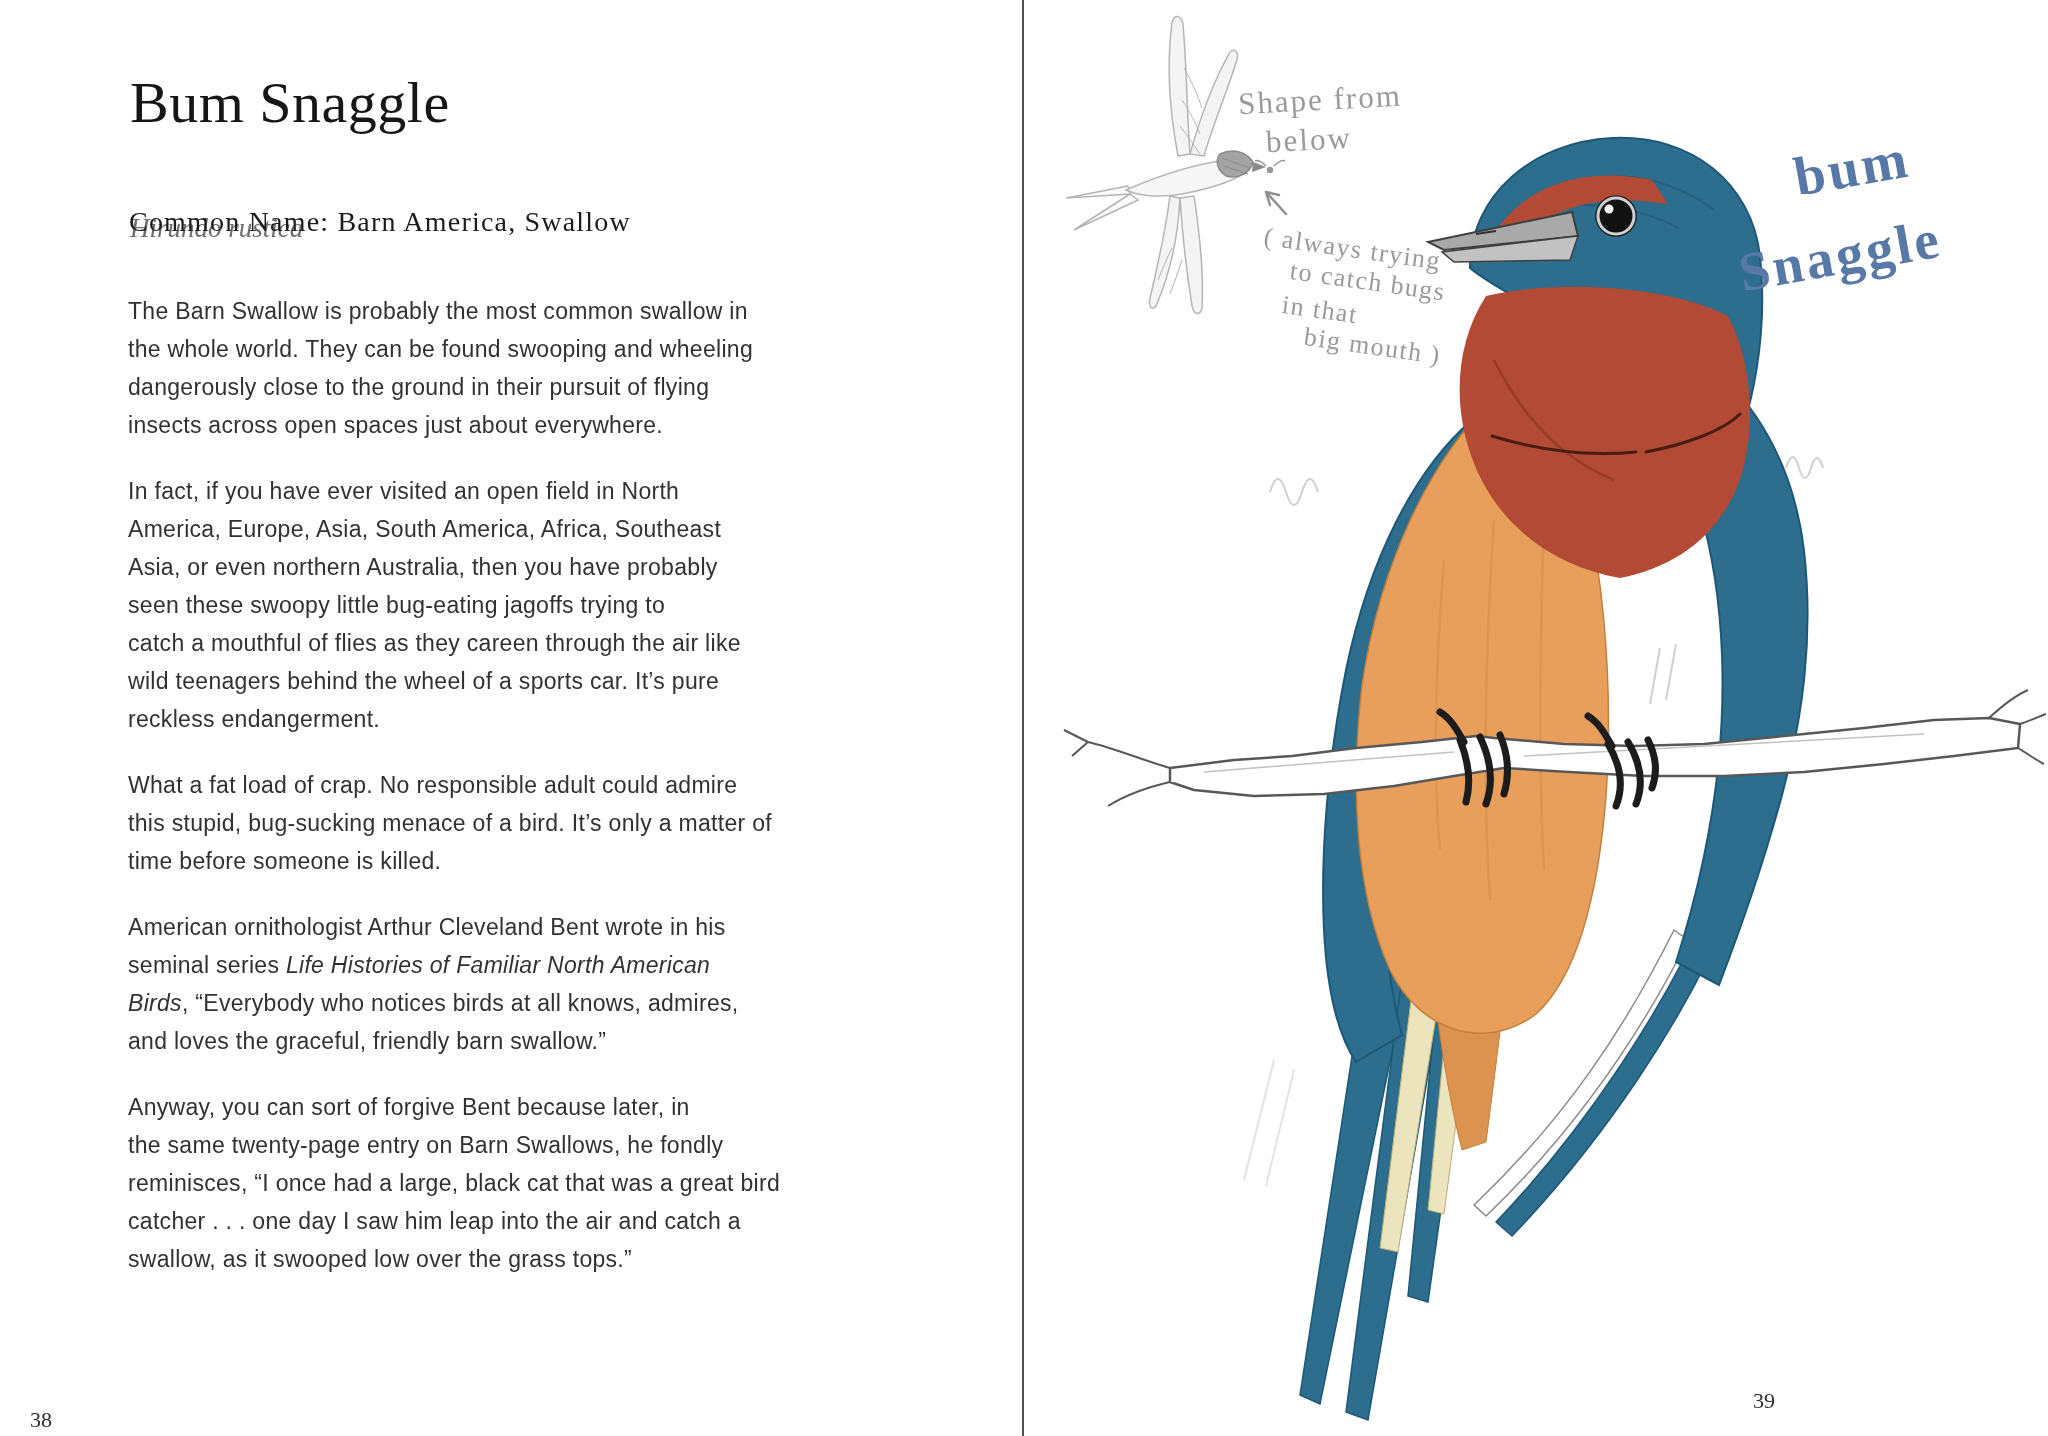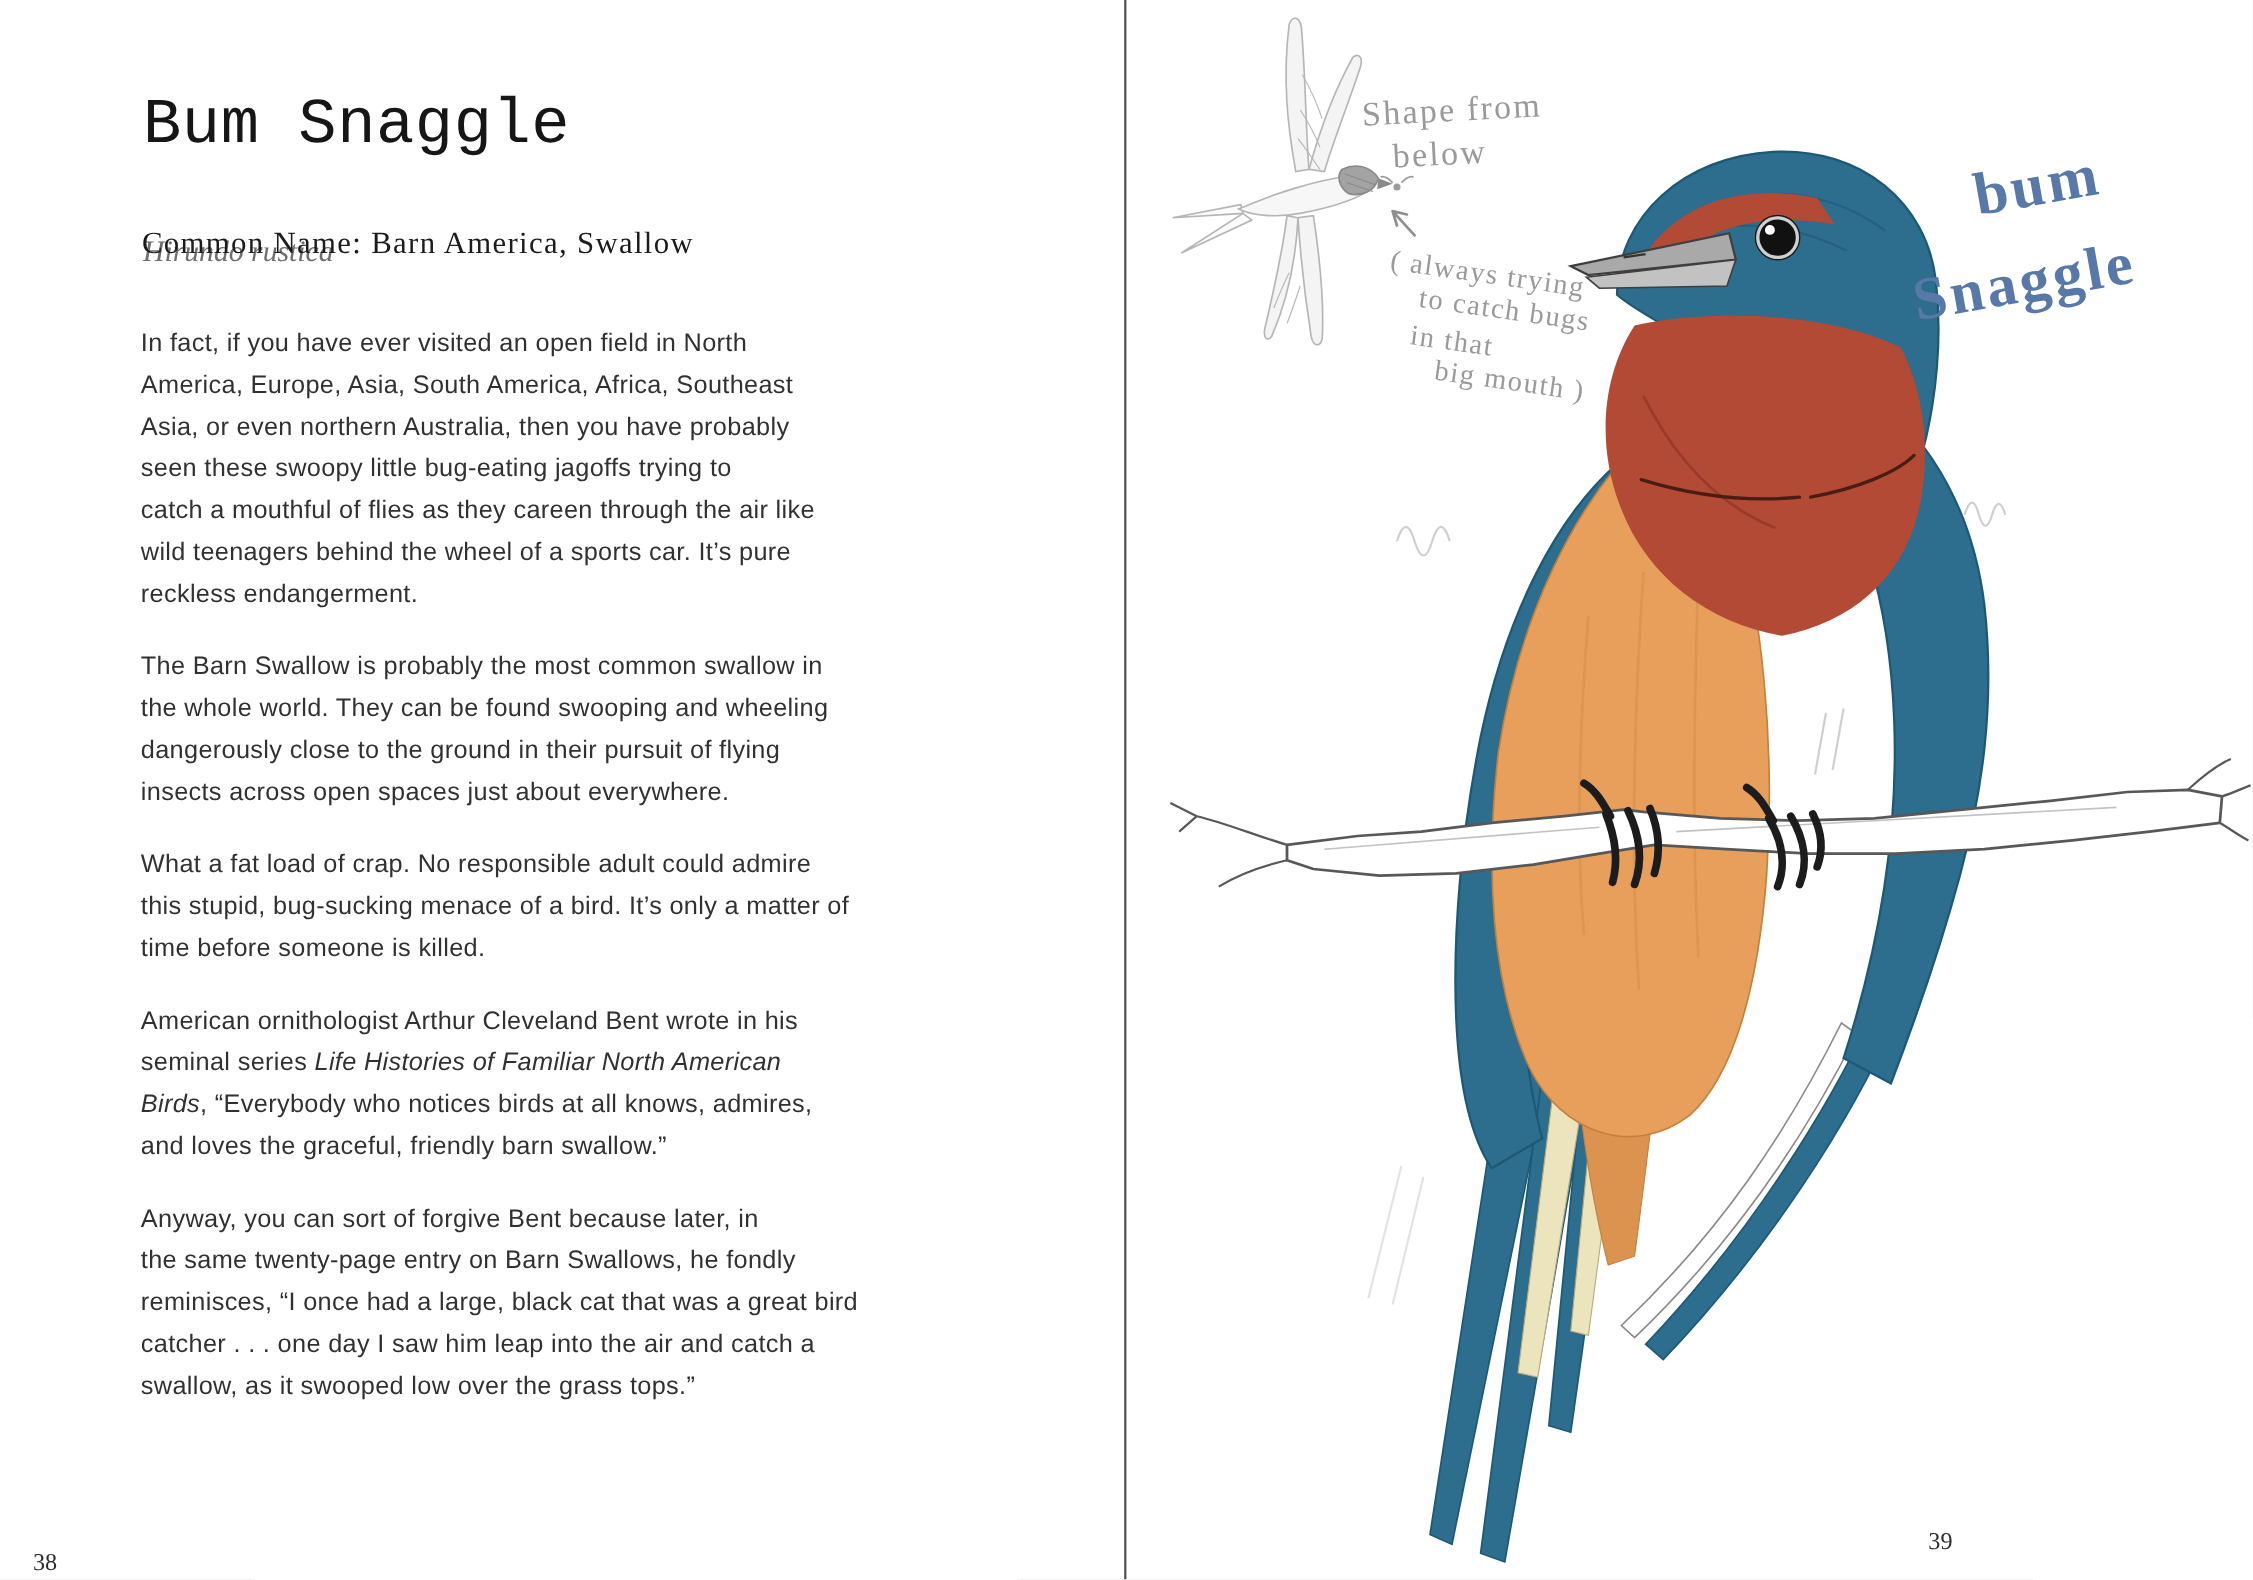--- a/index.html
+++ b/index.html
@@ -49,38 +49,38 @@
   .nick1 { left:1794px; top:140px; font-size:55px; transform:rotate(-10deg); }
   .nick2 { left:1738px; top:228px; font-size:55px; transform:rotate(-10deg); }
 
   svg { display:block; }
 </style>
 </head>
 <body>
 
 <div class="spread">
 
-  <div class="abs title" style="left:130px; top:86px;font-family:Liberation Mono, monospace;">Bum Snaggle</div>
+  <div class="abs title" style="left:130px; top:74px;">Bum Snaggle</div>
 
   <div class="abs sci" style="left:130px; top:176px;">Hirundo rustica</div>
 
   <div class="abs common" style="left:129px; top:208px;">Common Name: Barn America, Swallow</div>
 
   <div class="abs body-text" style="left:128px; top:292px;">
+    <p>The Barn Swallow is probably the most common swallow in
+the whole world. They can be found swooping and wheeling
+dangerously close to the ground in their pursuit of flying
+insects across open spaces just about everywhere.</p>
     <p>In fact, if you have ever visited an open field in North
 America, Europe, Asia, South America, Africa, Southeast
 Asia, or even northern Australia, then you have probably
 seen these swoopy little bug-eating jagoffs trying to
 catch a mouthful of flies as they careen through the air like
 wild teenagers behind the wheel of a sports car. It’s pure
 reckless endangerment.</p>
-    <p>The Barn Swallow is probably the most common swallow in
-the whole world. They can be found swooping and wheeling
-dangerously close to the ground in their pursuit of flying
-insects across open spaces just about everywhere.</p>
     <p>What a fat load of crap. No responsible adult could admire
 this stupid, bug-sucking menace of a bird. It’s only a matter of
 time before someone is killed.</p>
     <p><span>American ornithologist Arthur Cleveland Bent wrote in his
 seminal series </span><span class="ital">Life Histories of Familiar North American
 Birds</span><span>, “Everybody who notices birds at all knows, admires,
 and loves the graceful, friendly barn swallow.”</span></p>
     <p>Anyway, you can sort of forgive Bent because later, in
 the same twenty-page entry on Barn Swallows, he fondly
 reminisces, “I once had a large, black cat that was a great bird

